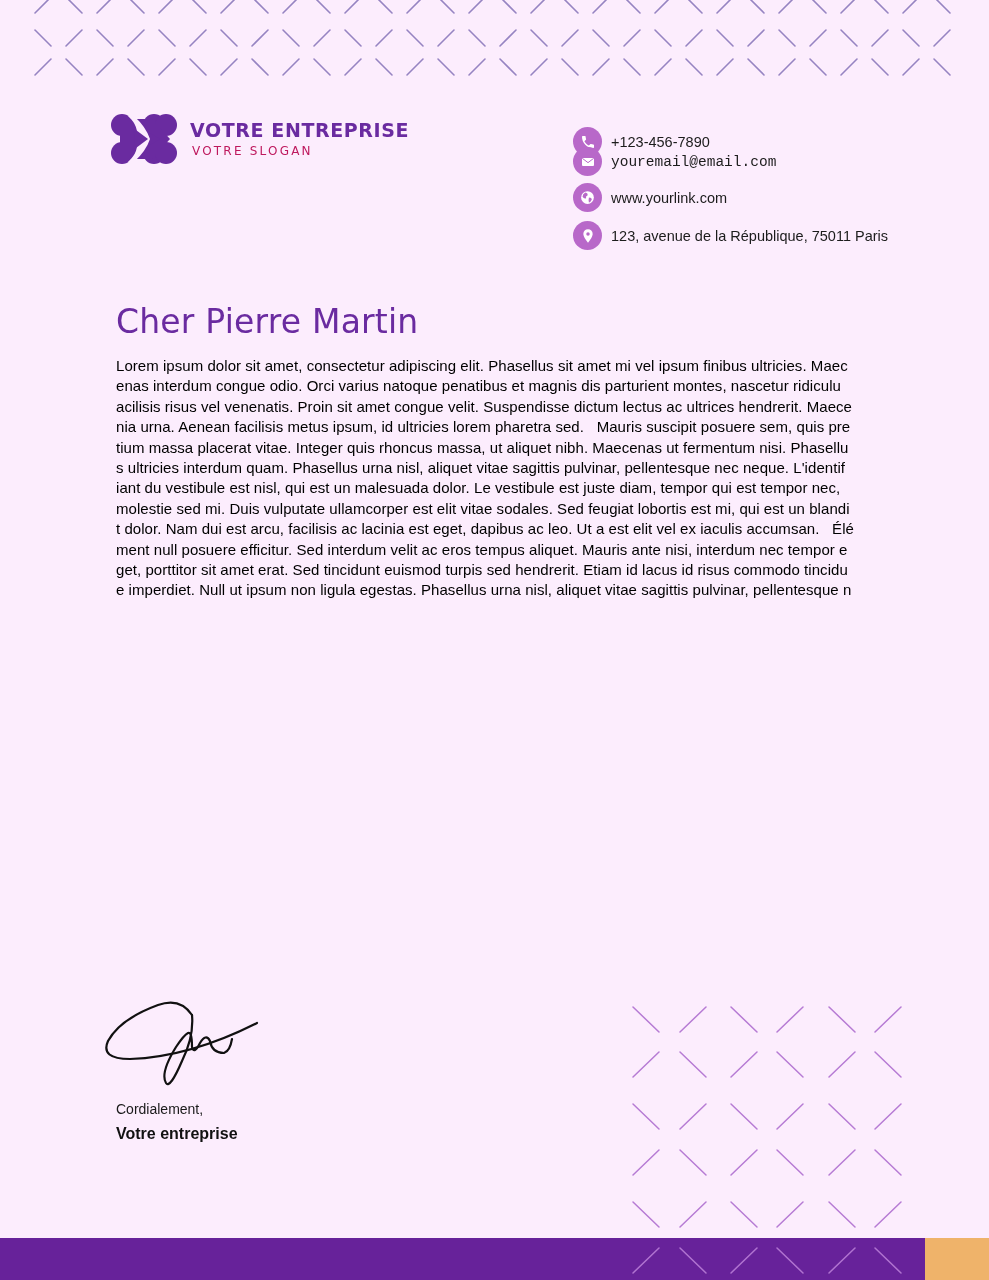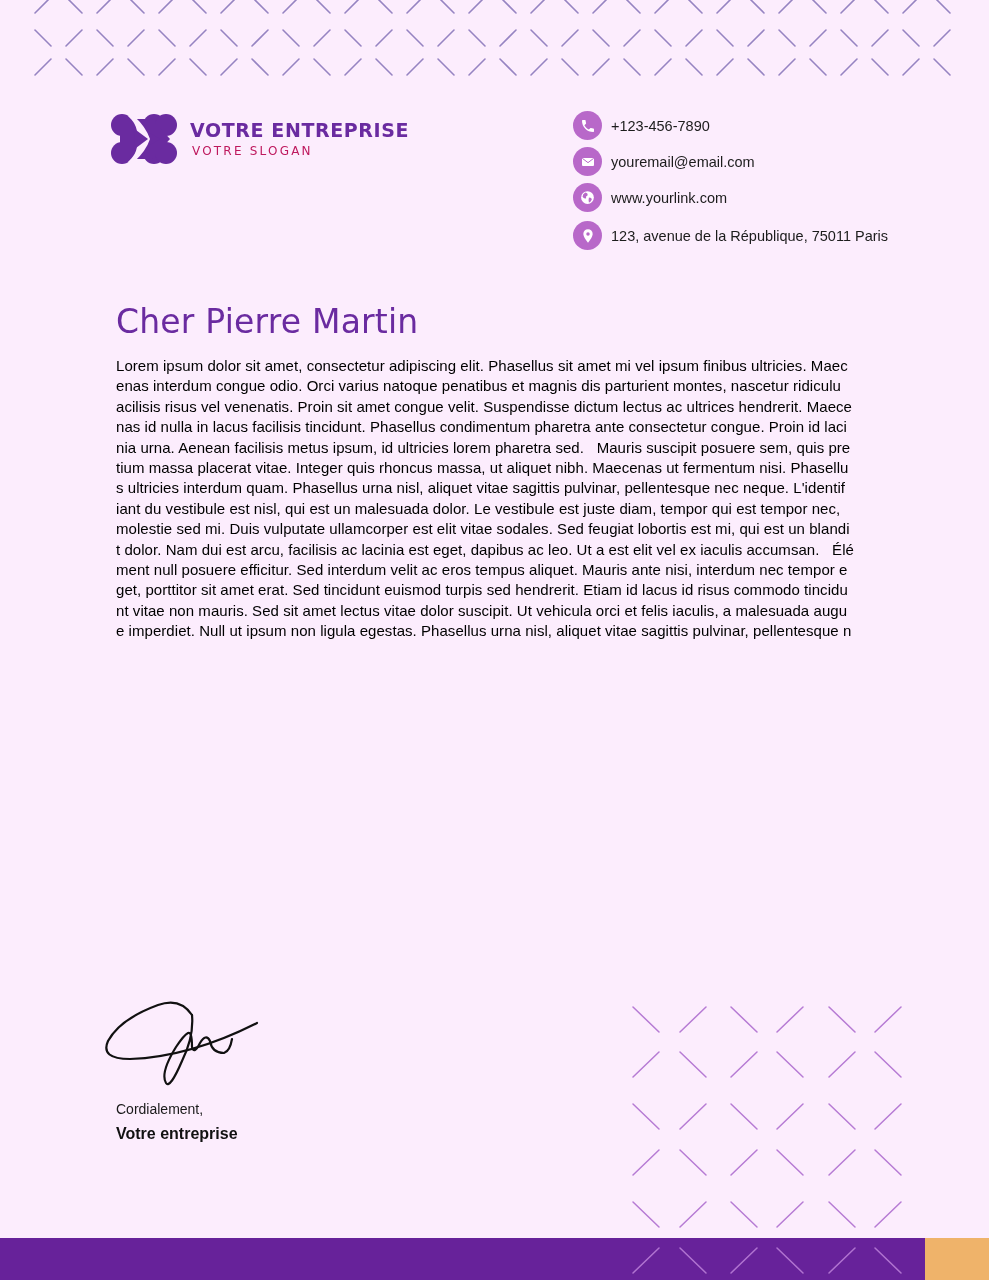--- a/index.html
+++ b/index.html
@@ -171,29 +171,29 @@
     <path d="M10 6 L42 6 L60 26 L42 46 L10 46 Z"></path>
     <path d="M30 14 L50 26 L30 38 Z" fill="#6a2ba0"></path>
   </g>
   <path d="M18 3 Q30 14 26 26 Q30 38 18 49 L24 49 Q36 38 40 26 Q36 14 24 3 Z" fill="#fcedfd"></path>
   <path d="M22 14 L38 26 L22 38 Q28 26 22 14 Z" fill="#6a2ba0"></path>
 </svg>
 <div class="abs company-name">VOTRE ENTREPRISE</div>
 <div class="abs company-slogan">VOTRE SLOGAN</div>
 
 <div class="abs contact">
-  <div class="contact-row" style="top:0px;text-align:center;">
+  <div class="contact-row" style="top:16px;text-align:center;">
     <span class="contact-icon">
       <svg width="16" height="16" viewBox="0 0 24 24">
           <path fill="#fff" d="M6.6 10.8c1.4 2.8 3.8 5.1 6.6 6.6l2.2-2.2c.3-.3.7-.4 1-.2 1.1.4 2.3.6 3.6.6.6 0 1 .4 1 1V20c0 .6-.4 1-1 1C10.6 21 3 13.4 3 4c0-.6.4-1 1-1h3.5c.6 0 1 .4 1 1 0 1.3.2 2.5.6 3.6.1.3 0 .7-.2 1z"></path>
         </svg>
     </span>
     <span class="contact-text">+123-456-7890</span>
   </div>
-  <div class="contact-row" style="top:36px;">
+  <div class="contact-row" style="top:36px;font-family:Liberation Mono, monospace;">
     <span class="contact-icon">
       <svg width="16" height="16" viewBox="0 0 24 24">
           <rect x="3" y="6" width="18" height="12" rx="1.5" fill="#fff"></rect>
           <path d="M3.5 6.5 L12 13 L20.5 6.5" stroke="#b868c9" stroke-width="1.5" fill="none"></path>
         </svg>
     </span>
     <span class="contact-text">youremail@email.com</span>
   </div>
   <div class="contact-row" style="top:72px;">
     <span class="contact-icon">
@@ -213,30 +213,28 @@
     </span>
     <span class="contact-text">123, avenue de la République, 75011 Paris</span>
   </div>
 </div>
 
 <div class="abs greeting">Cher Pierre Martin</div>
 <div class="abs body-text">
   <div class="body-line">Lorem ipsum dolor sit amet, consectetur adipiscing elit. Phasellus sit amet mi vel ipsum finibus ultricies. Maec</div>
   <div class="body-line">enas interdum congue odio. Orci varius natoque penatibus et magnis dis parturient montes, nascetur ridiculu</div>
   <div class="body-line">acilisis risus vel venenatis. Proin sit amet congue velit. Suspendisse dictum lectus ac ultrices hendrerit. Maece</div>
-  <div class="body-line">nas id nulla in lacus facilisis tincidunt. Phasellus condimentum pharetra ante consectetur congue. Proin id laci</div>
   <div class="body-line">nia urna. Aenean facilisis metus ipsum, id ultricies lorem pharetra sed.   Mauris suscipit posuere sem, quis pre</div>
   <div class="body-line">tium massa placerat vitae. Integer quis rhoncus massa, ut aliquet nibh. Maecenas ut fermentum nisi. Phasellu</div>
   <div class="body-line">s ultricies interdum quam. Phasellus urna nisl, aliquet vitae sagittis pulvinar, pellentesque nec neque. L'identif</div>
   <div class="body-line">iant du vestibule est nisl, qui est un malesuada dolor. Le vestibule est juste diam, tempor qui est tempor nec,</div>
   <div class="body-line">molestie sed mi. Duis vulputate ullamcorper est elit vitae sodales. Sed feugiat lobortis est mi, qui est un blandi</div>
   <div class="body-line">t dolor. Nam dui est arcu, facilisis ac lacinia est eget, dapibus ac leo. Ut a est elit vel ex iaculis accumsan.   Élé</div>
   <div class="body-line">ment null posuere efficitur. Sed interdum velit ac eros tempus aliquet. Mauris ante nisi, interdum nec tempor e</div>
   <div class="body-line">get, porttitor sit amet erat. Sed tincidunt euismod turpis sed hendrerit. Etiam id lacus id risus commodo tincidu</div>
-  <div class="body-line">nt vitae non mauris. Sed sit amet lectus vitae dolor suscipit. Ut vehicula orci et felis iaculis, a malesuada augu</div>
   <div class="body-line">e imperdiet. Null ut ipsum non ligula egestas. Phasellus urna nisl, aliquet vitae sagittis pulvinar, pellentesque n</div>
 </div>
 
 <svg class="abs signature" viewBox="0 0 165 100">
   <path d="M92 20 Q80 2 58 10 Q20 24 8 46 Q0 64 30 64 Q90 62 157 28" stroke="#111" stroke-width="2.2" fill="none" stroke-linecap="round"></path>
   <path d="M92 20 Q94 42 82 66 Q70 94 66 88 Q60 78 76 52 Q84 40 88 38 Q92 36 92 52 Q94 60 100 48 Q106 38 110 46 Q112 58 124 58 Q130 56 132 44" stroke="#111" stroke-width="2.2" fill="none" stroke-linecap="round"></path>
 </svg>
 <div class="abs closing">Cordialement,</div>
 <div class="abs company-sign">Votre entreprise</div>
 

